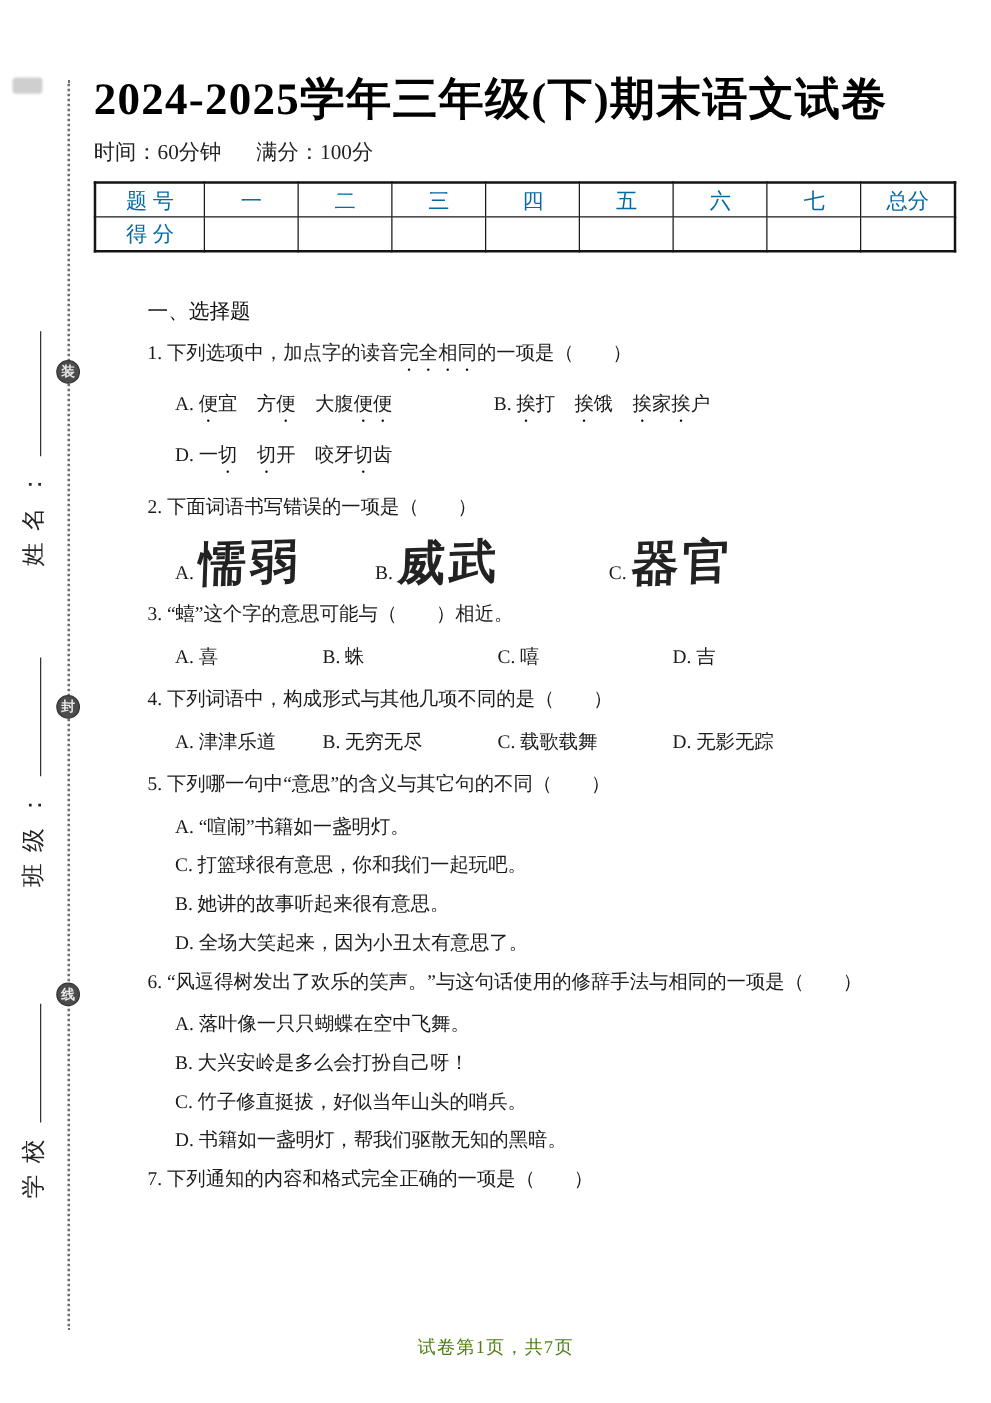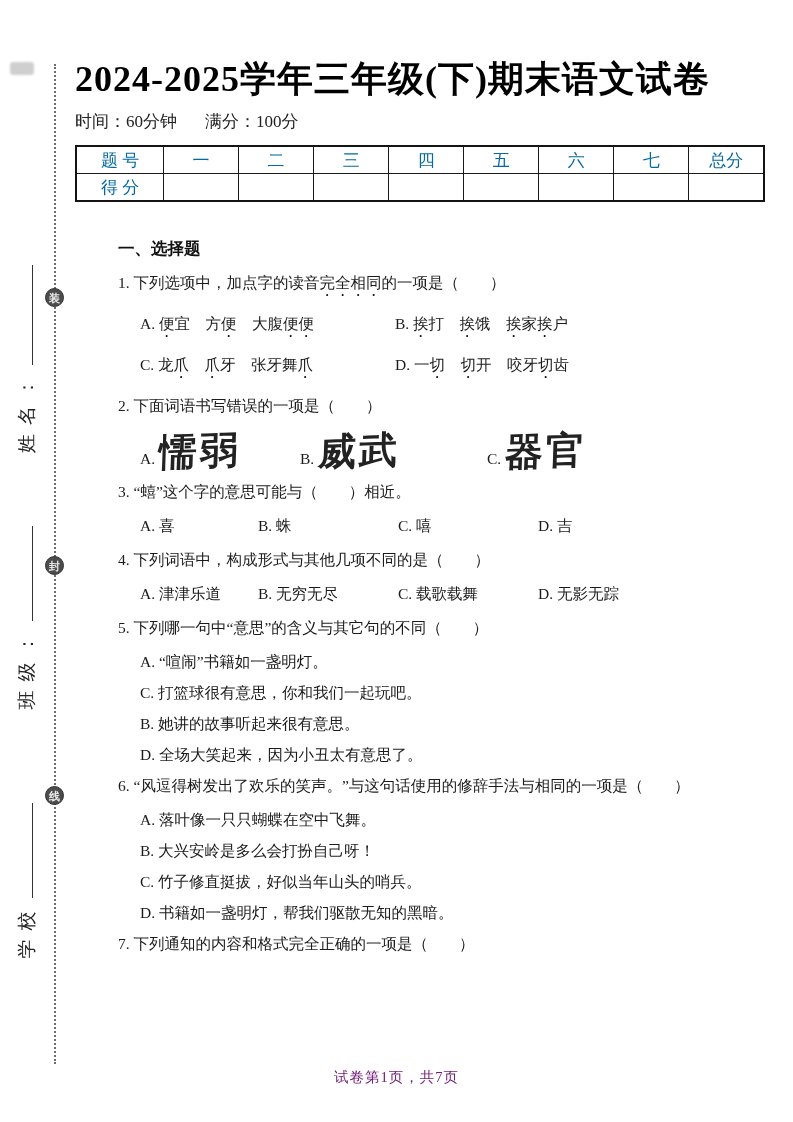--- a/index.html
+++ b/index.html
@@ -35,41 +35,41 @@
      color:#000;letter-spacing:1px;}
   .meta{font-size:17px;margin-top:8px;padding-right:2px;color:#222;}
   .meta .gap{margin-left:28px;}
 
   table.score{width:100%;border-collapse:collapse;margin-top:12px;border:2px solid #141414;
               table-layout:fixed;}
   table.score td{border:1.5px solid #1a1a1a;height:26px;text-align:center;font-size:17px;
                  padding:0;color:#0369a1;}
   table.score td.lab{width:86px;}
 
-  .section-title{margin-top:36px;margin-bottom:12px;padding-left:43px;font-weight:bold;
+  .section-title{margin-top:36px;margin-bottom:12px;padding-left:43px;font-weight:normal;
                  font-size:16.5px;color:#111;}
   .q-block{padding-left:43px;font-size:15.5px;line-height:21px;color:#1b1b1b;}
   .q-stem{margin-bottom:13px;}
   .opt-row{display:flex;padding-left:22px;margin-bottom:13px;}
   .opt-row.g2 > .opt:first-child{width:255px;}
   .opt-row.r4 > .opt:nth-child(1){width:118px;}
   .opt-row.r4 > .opt:nth-child(2){width:140px;}
   .opt-row.r4 > .opt:nth-child(3){width:140px;}
   .opt.list{padding-left:22px;margin-bottom:10px;}
   .opt-row.bigrow{align-items:center;height:44px;margin-bottom:8px;}
   .opt-row.bigrow > .opt:nth-child(1){width:160px;}
   .opt-row.bigrow > .opt:nth-child(2){width:187px;}
   .hand{font-size:38px;line-height:42px;font-weight:600;display:inline-block;
         transform:rotate(-2deg) skewX(-4deg);letter-spacing:3px;color:#222;}
 
   .dot{-webkit-text-emphasis:filled dot #000;-webkit-text-emphasis-position:under;
        text-emphasis:filled dot #000;text-emphasis-position:under right;}
 
   .footer{position:absolute;left:0;top:1068px;width:793px;text-align:center;font-size:14.5px;
-          color:#701a75;letter-spacing:1px;}
+          color:#4d7c0f;letter-spacing:1px;}
 </style>
 </head>
 <body>
 
 <div class="page">
 
   <div class="edge-smudge"></div>
   <div class="bind-line"></div>
   <div id="seals">
       <div class="seal" style="top: 288px;">装</div>
@@ -124,21 +124,20 @@
     <div class="section-title">一、选择题</div>
 
     <div id="questions">
         <div class="q-block">
           <div class="q-stem"><span>1. 下列选项中，加点字的读音</span><span class="dot">完全相同</span><span>的一项是（　　）</span></div>
           <div class="opt-row g2">
             <div class="opt"><span>A. </span><span class="dot">便</span><span>宜　方</span><span class="dot">便</span><span>　大腹</span><span class="dot">便便</span></div>
             <div class="opt"><span>B. </span><span class="dot">挨</span><span>打　</span><span class="dot">挨</span><span>饿　</span><span class="dot">挨</span><span>家</span><span class="dot">挨</span><span>户</span></div>
           </div>
           <div class="opt-row g2">
-            <div class="opt"><span>C. 龙</span><span class="dot">爪</span><span>　</span><span class="dot">爪</span><span>牙　张牙舞</span><span class="dot">爪</span></div>
             <div class="opt"><span>D. 一</span><span class="dot">切</span><span>　</span><span class="dot">切</span><span>开　咬牙</span><span class="dot">切</span><span>齿</span></div>
           </div>
         </div>
         <div class="q-block">
           <div class="q-stem"><span>2. 下面词语书写错误的一项是（　　）</span></div>
           <div class="opt-row bigrow">
             <div class="opt"><span>A. </span><span class="hand">懦弱</span></div>
             <div class="opt"><span>B. </span><span class="hand">威武</span></div>
             <div class="opt"><span>C. </span><span class="hand">器官</span></div>
           </div>

